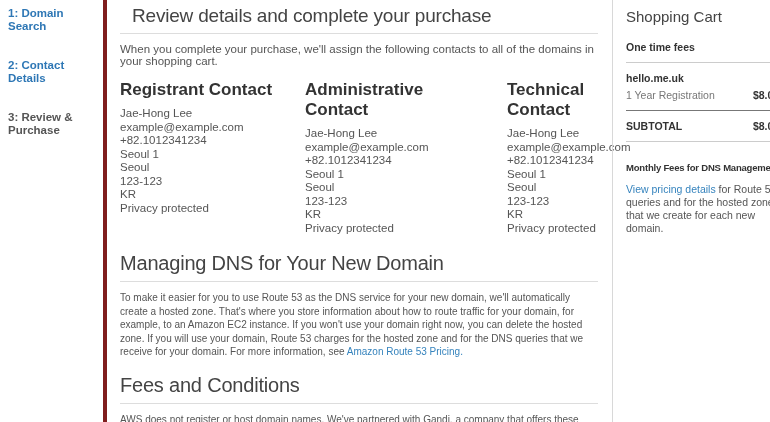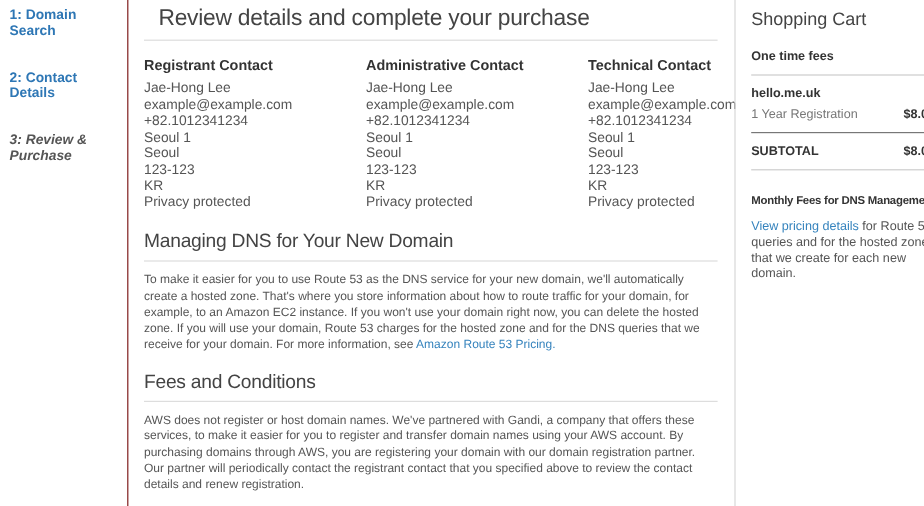--- a/index.html
+++ b/index.html
@@ -7,40 +7,40 @@
   body {
     width:770px; height:422px; overflow:hidden;
     font-family:"Liberation Sans", sans-serif;
     color:#555;
   }
   .layout { display:flex; width:770px; height:422px; background:#fff; }
 
   
   .sidebar {
     width:107px; flex:0 0 107px;
-    border-right:1px solid #7f1d1d;
+    border-right:4px solid #7f1d1d;
     padding:7px 4px 0 8px;
   }
   .step { font-size:11.5px; font-weight:bold; margin-bottom:26px; line-height:13px; }
   .step.link { color:#2e77b5; cursor:pointer; }
-  .step.current { color:#555;font-style:italic; }
+  .step.current { color:#555; }
 
   
   .main { width:505px; flex:0 0 505px; padding:5px 14px 0 13px; }
   h1.page-title { font-size:19px; font-weight:400; color:#444; letter-spacing:-0.2px;margin-left:12px; }
   .rule { border:none; border-top:1px solid #ddd; margin:6px 0 0 0; }
   .intro { font-size:11.5px; color:#555; margin-top:9px; }
 
   .contacts { display:flex; margin-top:13px; }
   .contact-col { width:185px; flex:0 0 185px; }
-  .contact-col:last-child { width:auto; flex:1; }
-  .contact-title { font-size:12px; font-weight:bold; color:#333; margin-bottom:7px; }
+  .contact-col:last-child { width:auto; flex:1;margin-left:17px; }
+  .contact-title { font-size:17px; font-weight:bold; color:#333; margin-bottom:7px; }
   .contact-line { font-size:11.5px; color:#555; line-height:13.5px; }
 
-  h2.section-title { font-size:16px; font-weight:400; color:#444; letter-spacing:-0.2px; }
+  h2.section-title { font-size:20px; font-weight:400; color:#444; letter-spacing:-0.2px; }
   .section-dns { margin-top:17px; }
   .section-terms { margin-top:15px; }
   .body-text { font-size:10px; line-height:13.5px; color:#555; margin-top:9px; }
   a.inline-link { color:#3583bd; text-decoration:none; cursor:pointer; }
 
   
   .cart { flex:1; border-left:1px solid #d8d8d8; padding:8px 2px 0 13px; }
   .cart-title { font-size:15px; font-weight:400; color:#444; }
   .cart-subhead { font-size:10.5px; font-weight:bold; color:#333; margin-top:16px; }
   .cart-rule { border:none; border-top:1px solid #ccc; margin:9px 0; }
@@ -61,20 +61,21 @@
 
   <div class="sidebar">
     <div class="step link">1: Domain Search</div>
     <div class="step link">2: Contact Details</div>
     <div class="step current">3: Review &amp; Purchase</div>
   </div>
 
   <div class="main">
     <h1 class="page-title">Review details and complete your purchase</h1>
     <hr class="rule">
+    <div class="intro">When you complete your purchase, we'll assign the following contacts to all of the domains in your shopping cart.</div>
 
     <div class="contacts">
       <div class="contact-col">
         <div class="contact-title">Registrant Contact</div>
         <div class="contact-line">Jae-Hong Lee</div>
         <div class="contact-line">example@example.com</div>
         <div class="contact-line">+82.1012341234</div>
         <div class="contact-line">Seoul 1</div>
         <div class="contact-line">Seoul</div>
         <div class="contact-line">123-123</div>

